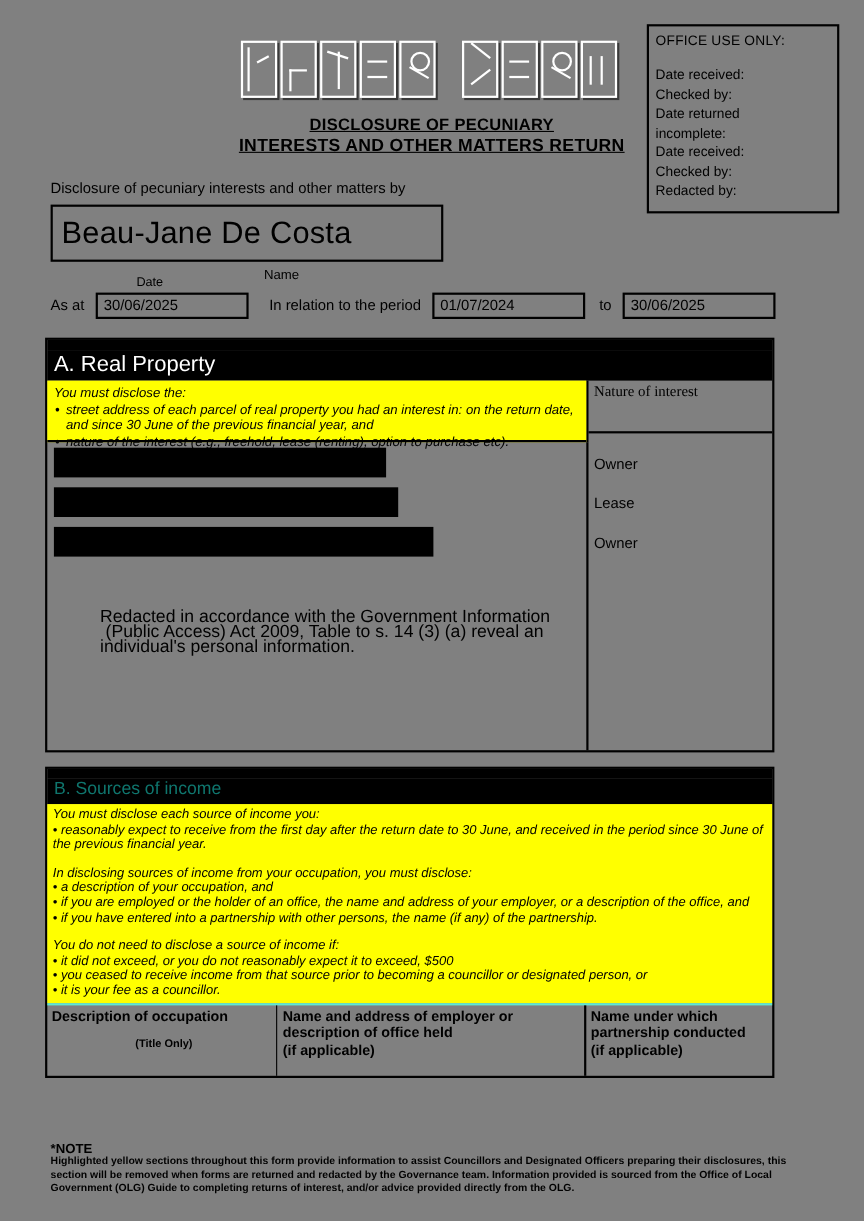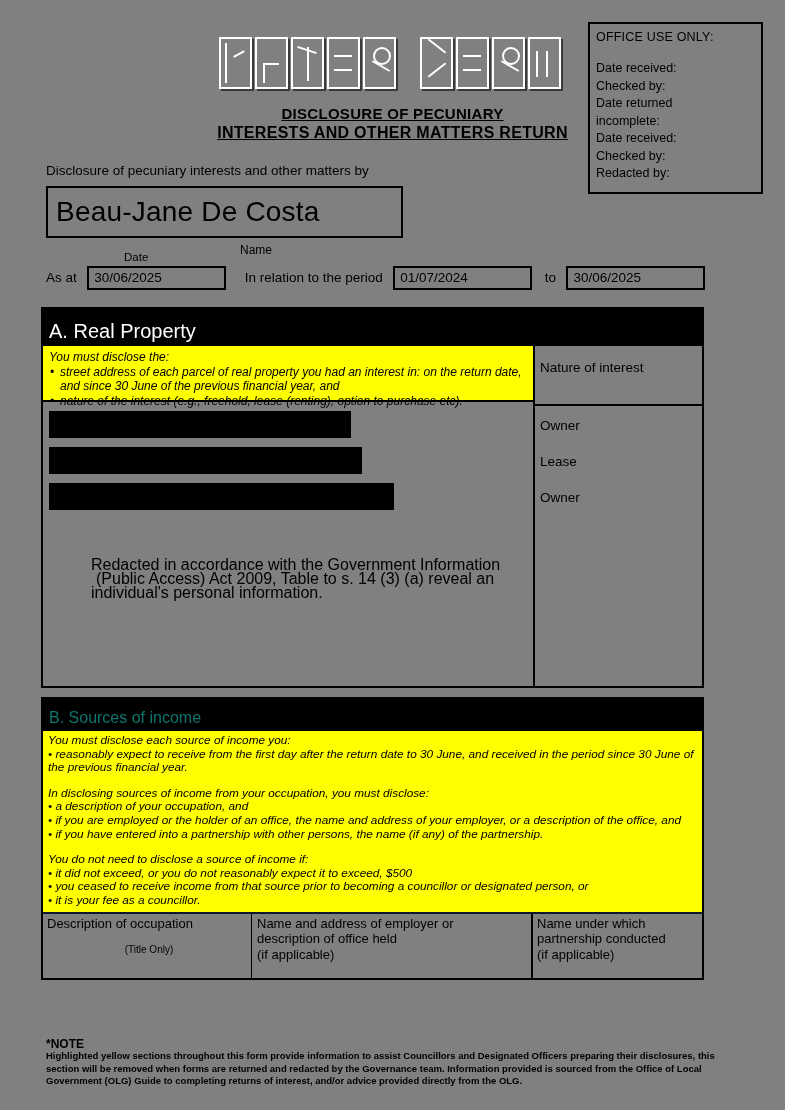--- a/index.html
+++ b/index.html
@@ -110,22 +110,23 @@
 
   #a-yellow{
     background:#FFFF00;font-size:12px;font-style:italic;line-height:14.5px;
     padding:4px 5px 5px 6px;box-sizing:border-box;height:56px;
     border-bottom:2px solid #000;
   }
   #a-yellow ul{margin:0;padding-left:11px;list-style:none;}
   #a-yellow li{position:relative;padding-left:0;}
   #a-yellow li::before{content:"\2022";position:absolute;left:-10px;}
   #nature-head{
-    font-size:13.5px;padding:14px 0 0 5px;box-sizing:border-box;height:60px;
+    font-size:13.5px;padding:2px 0 0 5px;box-sizing:border-box;height:48px;
     border-bottom:2px solid #000;
+    font-family:Liberation Serif, serif;
   }
   .a-left-body{height:280px;padding-top:5px;box-sizing:border-box;}
   .a-right-body{height:280px;padding-top:12px;box-sizing:border-box;}
   .redact-bar{background:#000;height:27px;margin:0 0 9px 6px;}
   .nature-val{font-size:13.5px;height:36px;padding-left:5px;}
   #redact-note{
     font-size:16px;line-height:14px;margin-top:48px;padding-left:48px;
   }
   #redact-note div:nth-child(2){padding-left:5px;}
 
@@ -135,21 +136,21 @@
     border:2px solid #000;box-sizing:border-box;background:#808080;
   }
   #b-topbar{height:9px;background:#000;}
   #b-title{background:#000;color:#0f766e;font-size:16px;padding:1px 0 4px 6px;}
   #b-yellow{
     background:#FFFF00;font-size:11.8px;font-style:italic;line-height:13.6px;
     padding:3px 4px 4px 5px;box-sizing:border-box;
   }
   #b-yellow p{margin:0;}
   #b-yellow .gap{height:12px;}
-  .bcols{display:flex;border-top:2px solid #0f172a;height:64px;}
+  .bcols{display:flex;border-top:2px solid #5eead4;height:64px;font-weight:bold;}
   .bcol1{width:209px;box-sizing:border-box;border-right:1px solid #000;padding:2px 0 0 4px;}
   .bcol2{width:281px;box-sizing:border-box;border-right:2px solid #000;padding:2px 0 0 5px;}
   .bcol3{flex:1;box-sizing:border-box;padding:2px 0 0 4px;}
   .bcolhead{font-size:13px;line-height:15.5px;}
   .bcolsub{font-size:10px;text-align:center;margin-top:13px;}
 
   
   #note{
     position:absolute;left:46px;top:995px;width:690px;
   }

